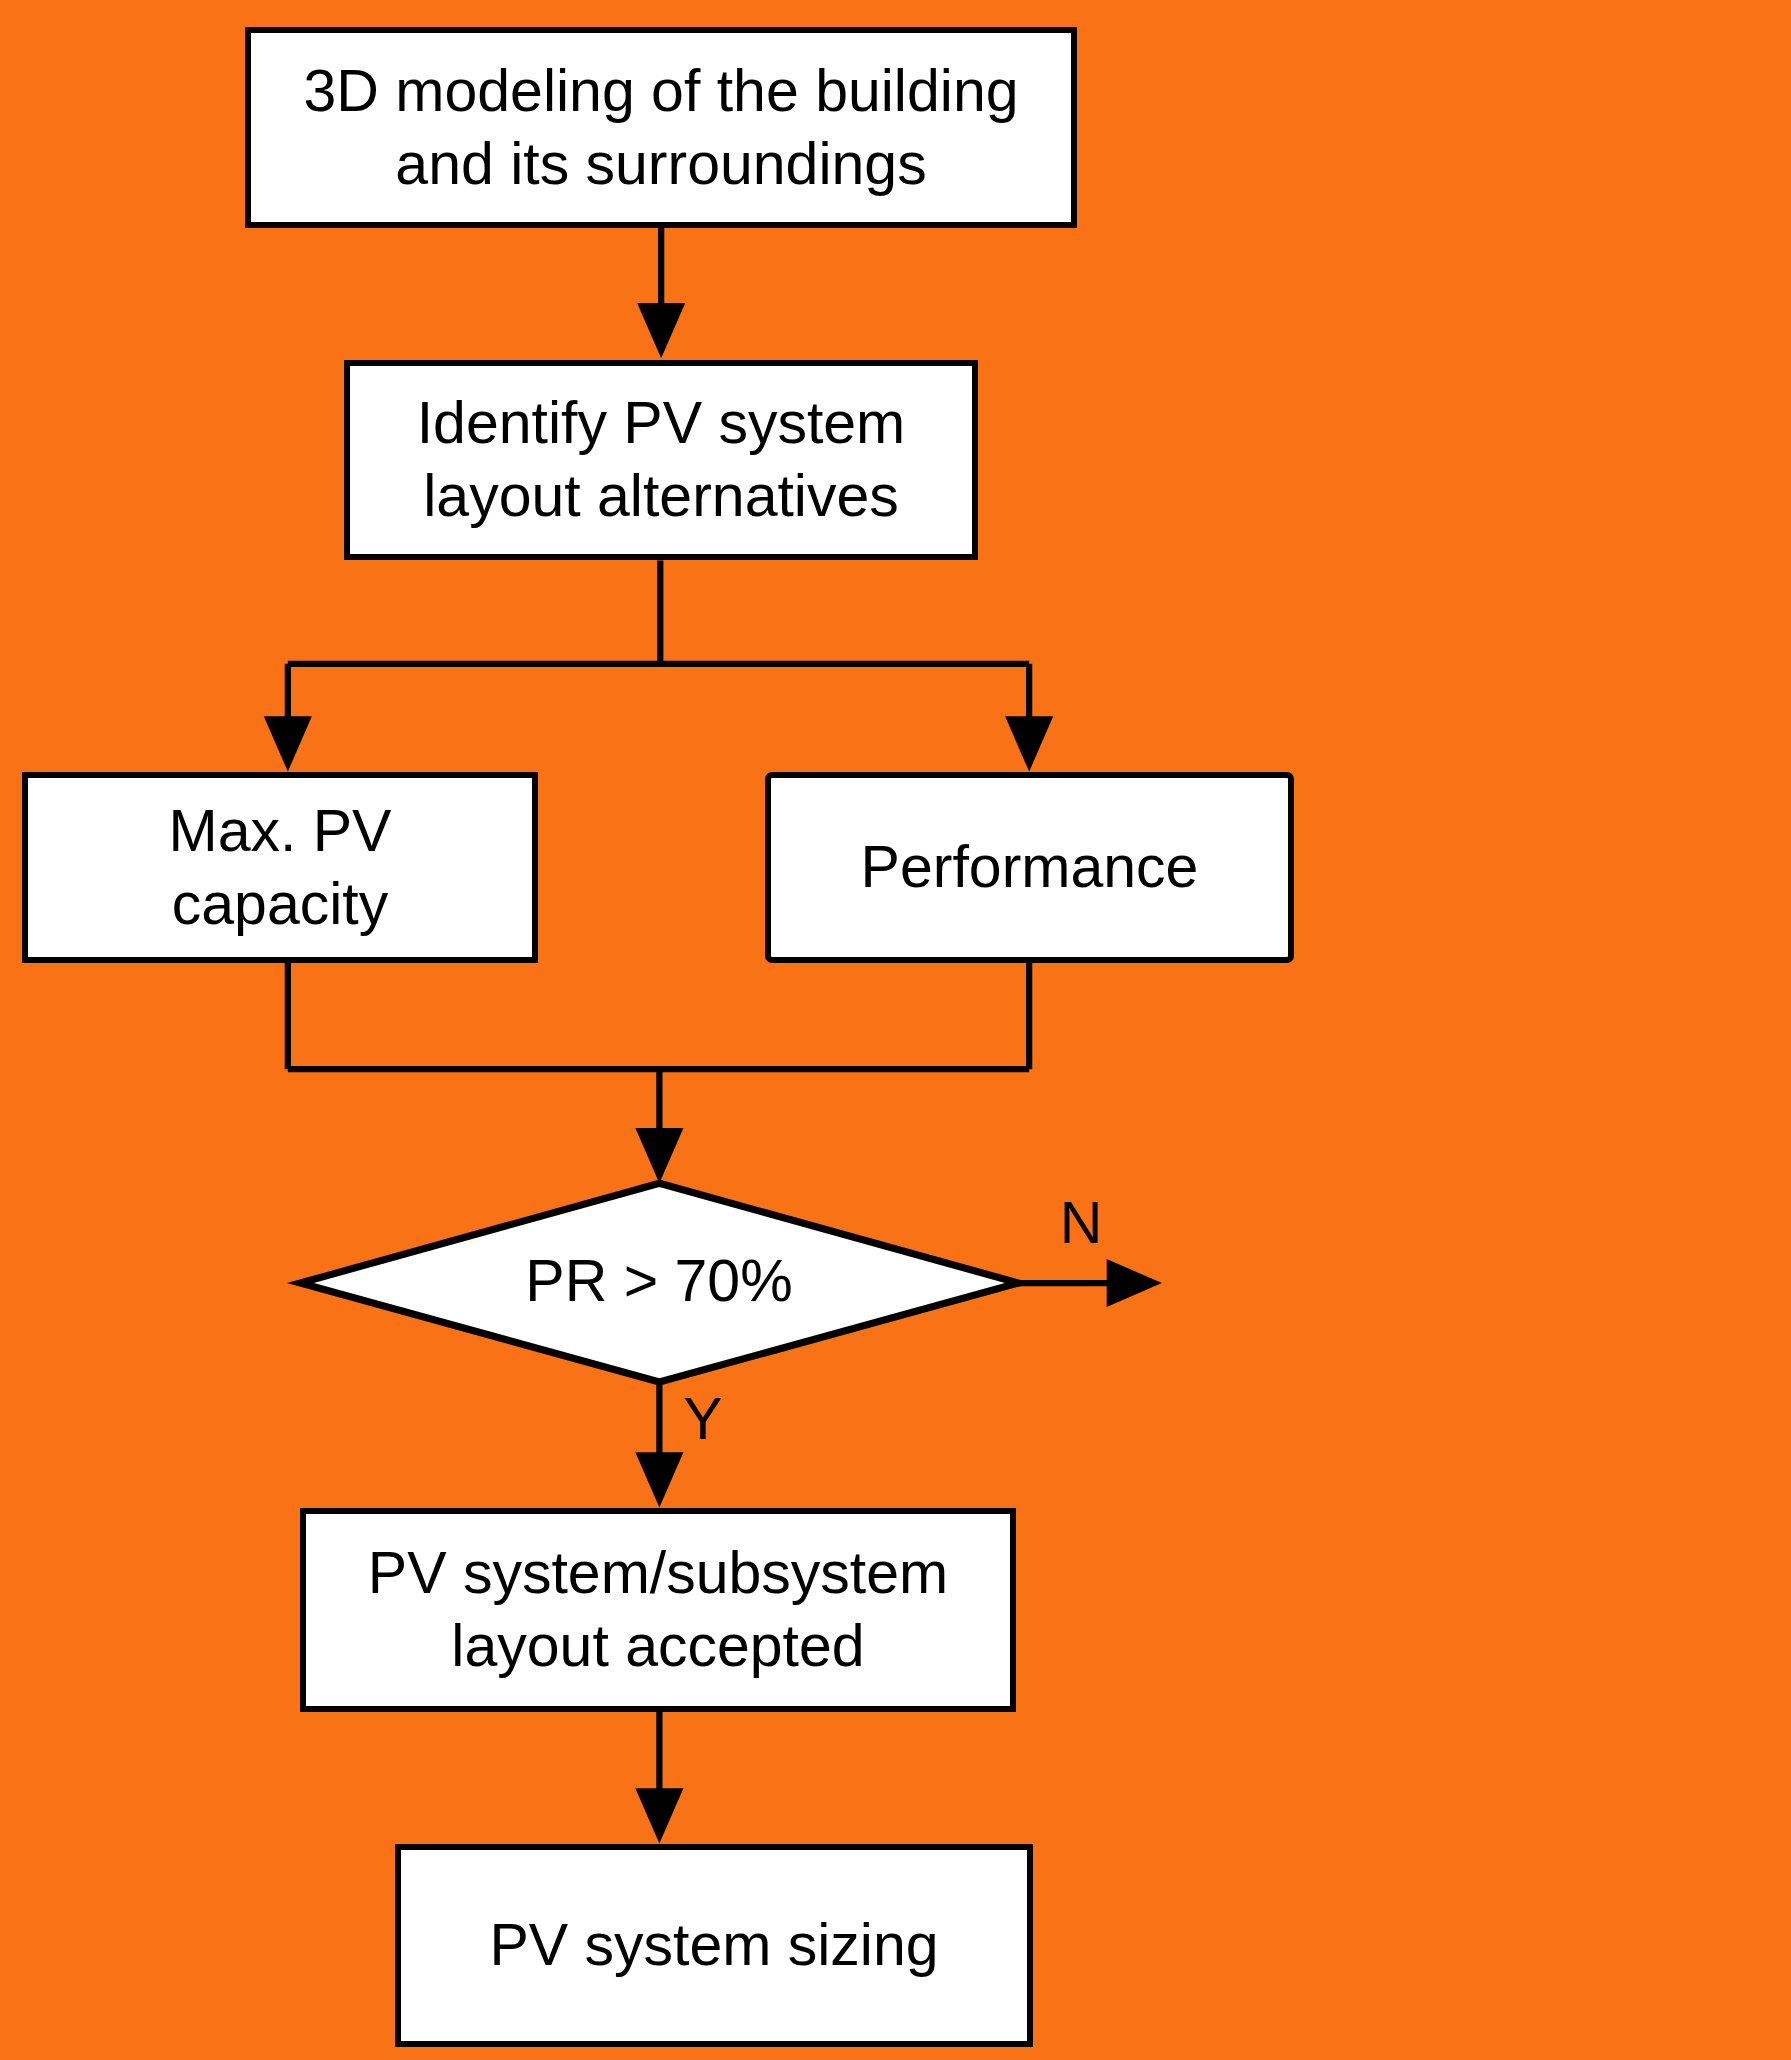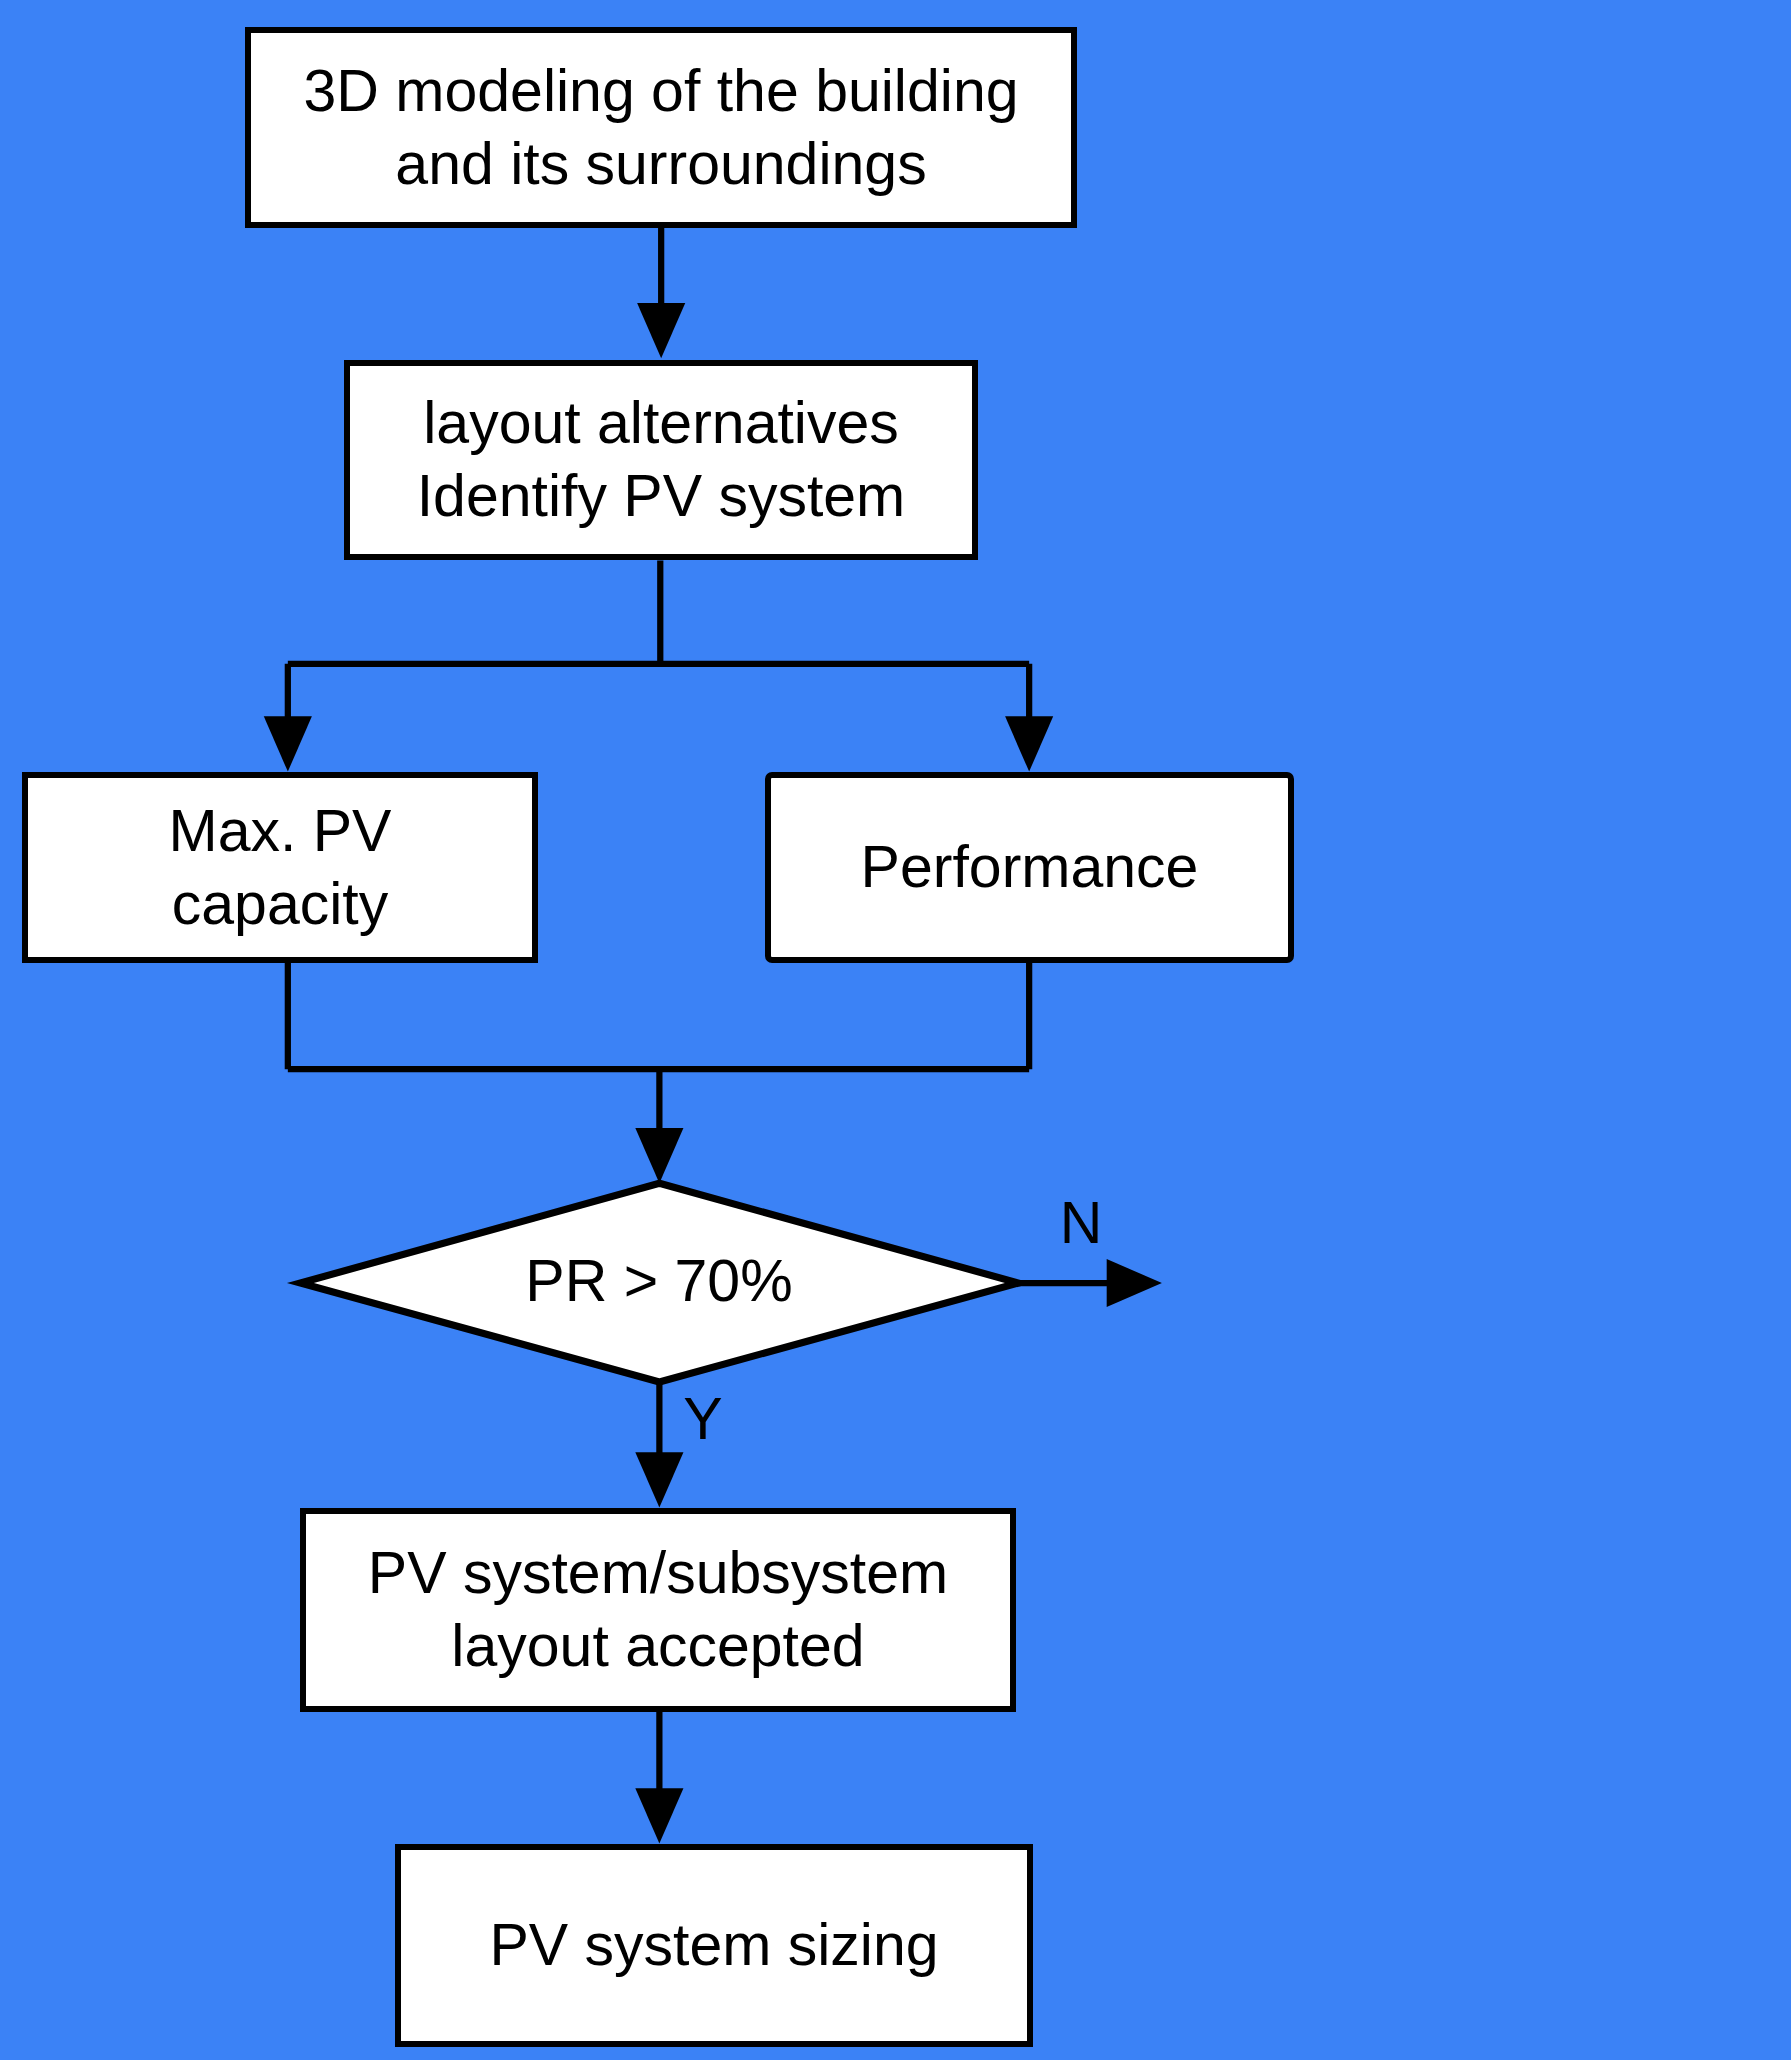--- a/index.html
+++ b/index.html
@@ -1,20 +1,20 @@
 <!DOCTYPE html>
 <html style="font-size:14.3px"><head>
 <meta charset="utf-8">
 <style>
   html, body { margin: 0; padding: 0; background: #ffffff; }
   #canvas {
     position: relative;
     width: 1791px;
     height: 2060px;
-    background: #3b82f6;
+    background: #f97316;
     font-family: "Liberation Sans", "DejaVu Sans", sans-serif;
     color: #000000;
   }
   #wires { position: absolute; left: 0; top: 0; width: 1791px; height: 2060px; }
   #wires path { stroke: #000000; stroke-width: 7; fill: none; }
   #wires polygon.head { fill: #000000; stroke: none; }
   #wires polygon.diamond { fill: #ffffff; stroke: #000000; stroke-width: 8; }
   .node {
     position: absolute;
     box-sizing: border-box;
@@ -70,22 +70,22 @@
     <polygon class="head" points="713,2007 767,2007 740,2069"></polygon>
     <polygon class="head" points="1242,1413 1242,1467 1304,1440"></polygon>
   </svg>
 
   <div class="node" style="left:245px; top:27px; width:832px; height:201px;">
     <span class="line">3D modeling of the building</span>
     <span class="line">and its surroundings</span>
   </div>
 
   <div class="node" style="left:344px; top:360px; width:634px; height:200px;">
+    <span class="line">Identify PV system</span>
     <span class="line">layout alternatives</span>
-    <span class="line">Identify PV system</span>
   </div>
 
   <div class="node" style="left:22px; top:772px; width:516px; height:191px;">
     <span class="line">Max. PV</span>
     <span class="line">capacity</span>
   </div>
 
   <div class="node" style="left:765px; top:772px; width:529px; height:191px;border-radius:7px;">
     <span class="line">Performance</span>
   </div>

